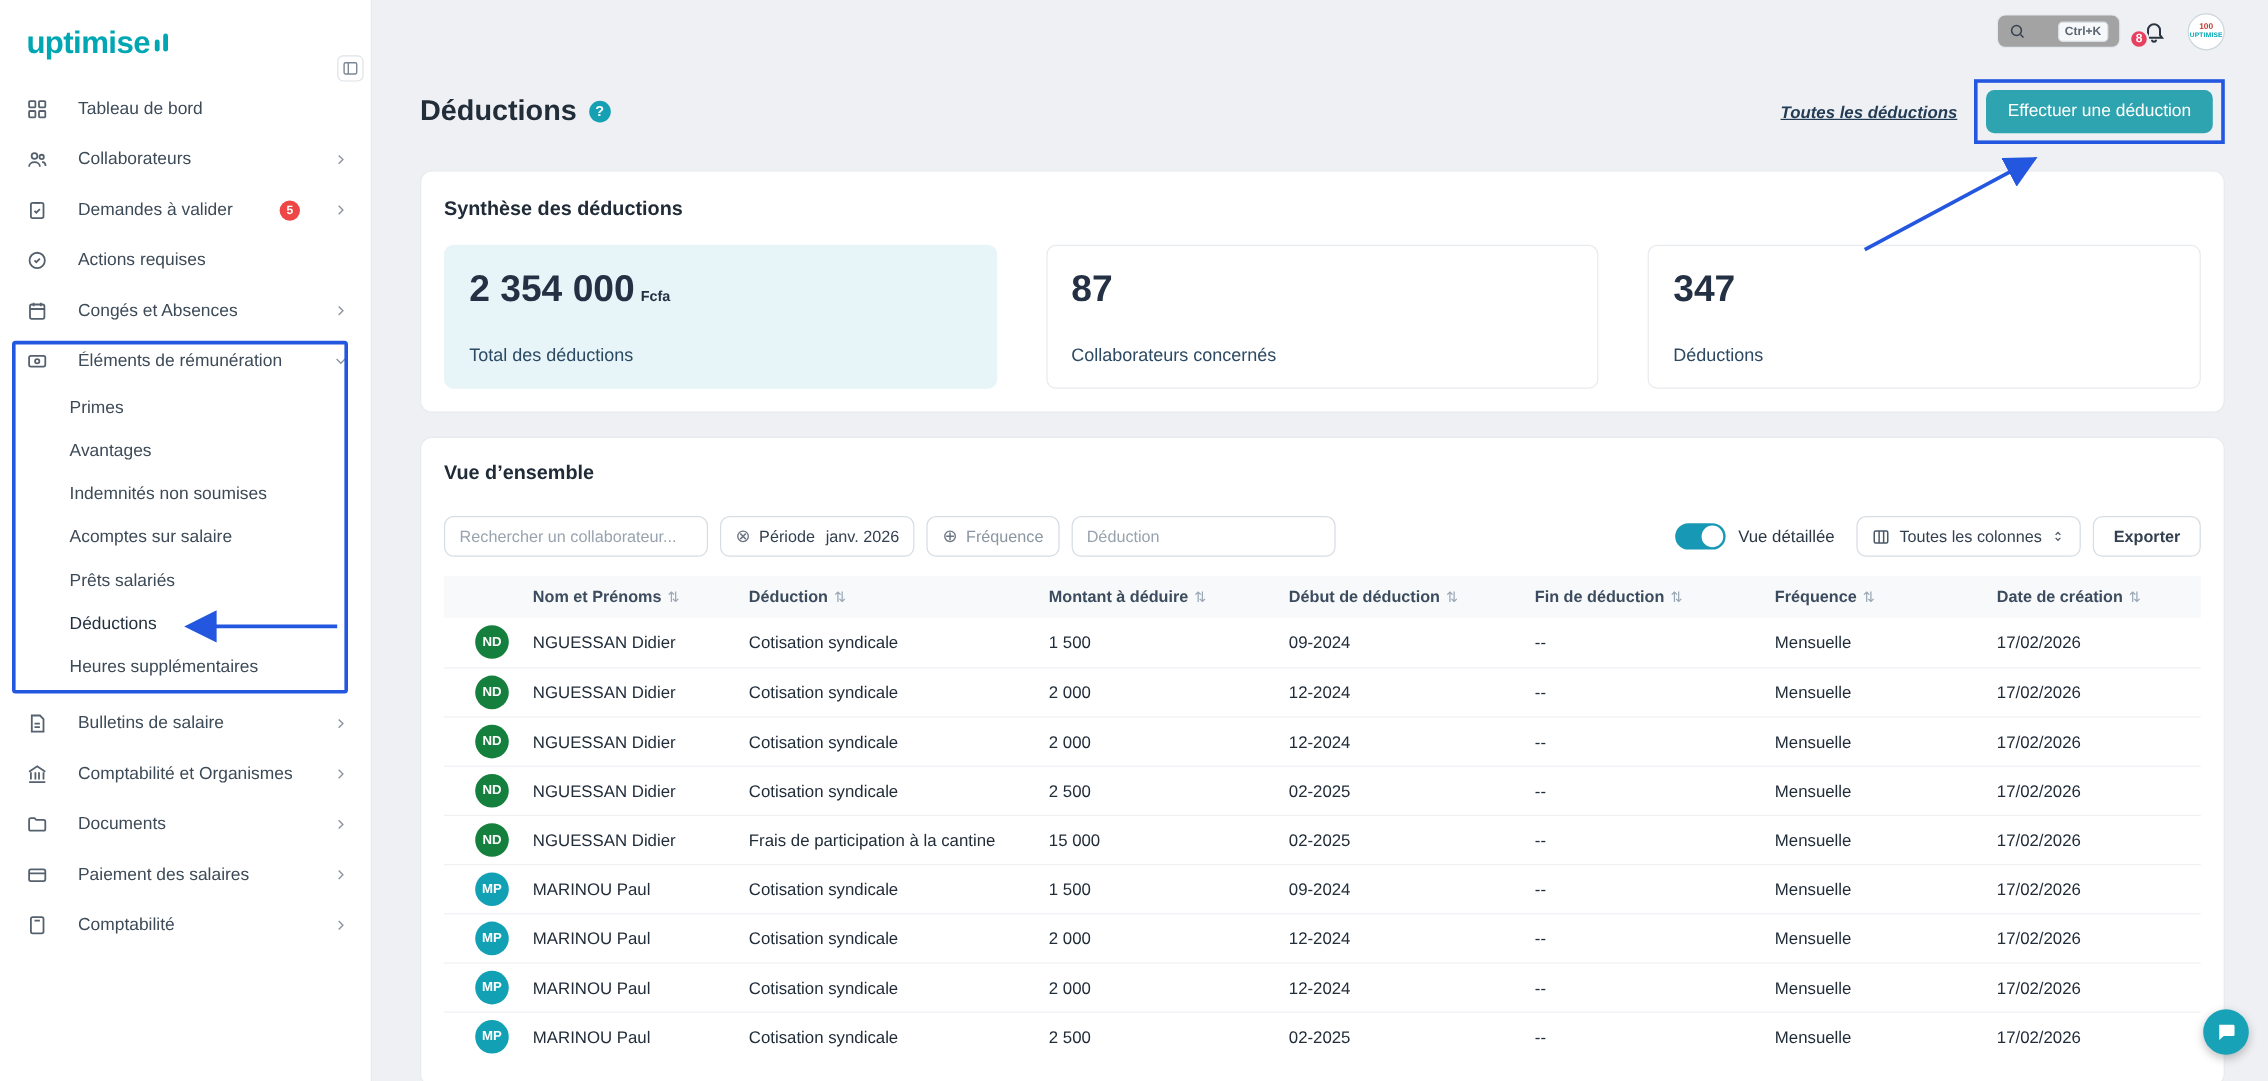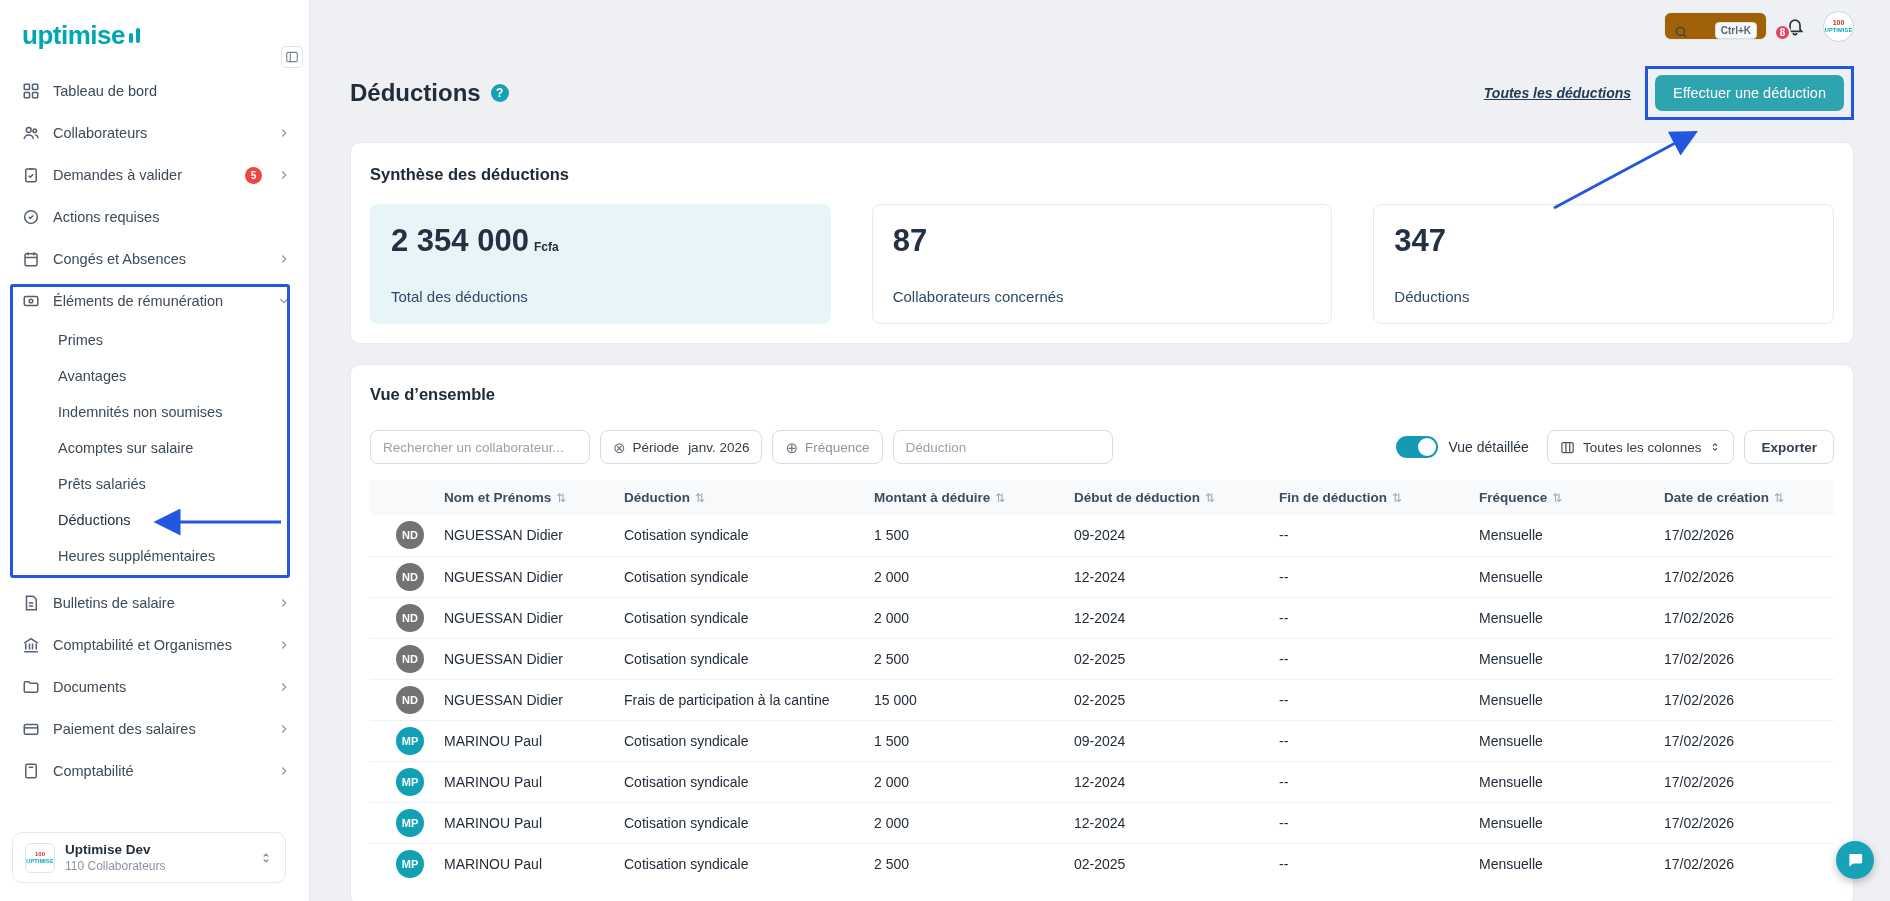--- a/index.html
+++ b/index.html
@@ -9,42 +9,42 @@
 
   
   .sidebar { width:310px; min-width:310px; background:#ffffff; border-right:1px solid #e8ebee; position:relative; display:flex; flex-direction:column; }
   .logo-row { padding:16px 22px 4px; height:58px; display:flex; align-items:center; }
   .logo-text { font-size:26px; font-weight:700; color:#00a7b3; letter-spacing:-0.5px; }
   .logo-mark { display:inline-flex; gap:3px; margin-left:4px; align-items:flex-end; }
   .logo-mark i { display:block; width:4px; background:#00a7b3; border-radius:2px; }
   .logo-mark i:first-child { height:10px; } .logo-mark i:last-child { height:15px; }
   .collapse-btn { position:absolute; top:46px; right:6px; width:22px; height:22px; border:1px solid #dde3e8; border-radius:5px; background:#fff; display:flex; align-items:center; justify-content:center; color:#7c8793; cursor:pointer; }
   nav { margin-top:12px; flex:1; }
-  .nav-item { height:42px; display:flex; align-items:center; padding:0 18px 0 22px; gap:13px; font-size:14.5px; color:#3d4a57; cursor:pointer; }
+  .nav-item { height:42px; display:flex; align-items:center; padding:0 18px 0 22px; gap:25px; font-size:14.5px; color:#3d4a57; cursor:pointer; }
   .nav-item.mt8 { margin-top:8px; }
   .nav-icon { width:18px; height:18px; color:#55616e; display:flex; align-items:center; justify-content:center; flex:none; }
   .nav-icon svg { width:18px; height:18px; }
   .nav-label { flex:1; white-space:nowrap; overflow:hidden; }
   .nav-chevron { color:#8a94a0; display:flex; } .nav-chevron svg { width:14px; height:14px; }
   .nav-badge { background:#ee4545; color:#fff; font-size:10px; font-weight:700; min-width:17px; height:17px; border-radius:9px; display:flex; align-items:center; justify-content:center; padding:0 4px; margin-right:2px; }
   .sub-item { height:36px; display:flex; align-items:center; padding-left:58px; font-size:14.5px; color:#3d4a57; cursor:pointer; }
   .sub-item.active { color:#22303f; font-weight:500; }
   .org-card { position:absolute; left:12px; right:23px; bottom:18px; border:1px solid #e5e8ec; border-radius:10px; background:#fff; padding:9px 12px; display:flex; align-items:center; gap:10px; cursor:pointer; }
   .org-logo { width:30px; height:30px; border-radius:6px; border:1px solid #dde4e9; display:flex; flex-direction:column; align-items:center; justify-content:center; flex:none; }
   .org-logo .l1 { font-size:6px; font-weight:700; color:#c0392b; line-height:7px; }
   .org-logo .l2 { font-size:5.5px; font-weight:700; color:#00a7b3; letter-spacing:.2px; line-height:7px; }
   .org-meta { flex:1; }
   .org-name { font-size:13.5px; font-weight:700; color:#232f3d; }
   .org-sub { font-size:12px; color:#8a94a0; margin-top:2px; }
   .org-caret { color:#8a94a0; display:flex; } .org-caret svg { width:14px; height:16px; }
 
   
   .main { flex:1; padding:0 36px 0 40px; position:relative; }
   .topbar { height:46px; display:flex; justify-content:flex-end; align-items:center; gap:18px; padding-top:6px; }
-  .search-pill { display:flex; align-items:flex-end; gap:27px; background:#a16207; border:1px solid #e2e8ee; border-radius:7px; height:28px; padding:0 9px; cursor:pointer; }
+  .search-pill { display:flex; align-items:center; gap:27px; background:#a3a3a3; border:1px solid #e2e8ee; border-radius:7px; height:28px; padding:0 9px; cursor:pointer; }
   .search-pill svg { width:14px; height:14px; }
   .kbd { border:1px solid #d8dfe6; background:#f6f8fa; border-radius:4px; font-size:10px; color:#5a6572; padding:2px 5px; font-weight:600; }
   .bell-wrap { position:relative; cursor:pointer; display:flex; }
   .bell-wrap svg { width:20px; height:20px; }
   .notif-badge { position:absolute; left:-11px; bottom:-5px; background:#e8415f; color:#fff; width:17px; height:17px; border-radius:50%; font-size:10px; font-weight:700; display:flex; align-items:center; justify-content:center; border:2px solid #eef0f3; }
   .user-avatar { width:31px; height:31px; border-radius:50%; background:#fff; border:1px solid #ccd6dd; display:flex; flex-direction:column; align-items:center; justify-content:center; cursor:pointer; }
   .user-avatar .num { color:#c0392b; font-size:7px; font-weight:700; line-height:8px; }
   .user-avatar .word { color:#00a7b3; font-size:5.5px; font-weight:700; line-height:7px; letter-spacing:.2px; }
 
   .page-header { display:flex; align-items:center; margin-top:20px; }
@@ -81,21 +81,21 @@
   .export-btn { font-weight:600; padding:0 16px; }
   .columns-btn svg { width:15px; height:15px; color:#4b5866; }
   .mini-caret { color:#8a94a0; display:flex; } .mini-caret svg { width:12px; height:14px; }
 
   table { width:100%; border-collapse:collapse; table-layout:fixed; margin-top:16px; }
   thead th { background:#f7f9fa; font-size:13.5px; font-weight:600; color:#3c4c5e; text-align:left; padding:10px 10px; white-space:nowrap; }
   .sort-glyph { color:#9aa7b4; font-size:12px; margin-left:5px; font-weight:400; }
   tbody td { font-size:14px; color:#222d3a; padding:0 10px; height:41px; border-top:1px solid #eef1f4; white-space:nowrap; overflow:hidden; }
   tbody tr:first-child td { border-top:none; }
   .row-avatar { width:28px; height:28px; border-radius:50%; color:#fff; font-size:11px; font-weight:700; display:flex; align-items:center; justify-content:center; margin-left:16px; }
-  .row-avatar.nd { background:#737373; }
+  .row-avatar.nd { background:#15803d; }
   .row-avatar.mp { background:#12a0b4; }
 
   
   .annot-rect-sidebar { position:absolute; left:10px; top:284px; width:280px; height:294px; border:3px solid #2457e0; border-radius:3px; pointer-events:none; z-index:60; }
   .annot-arrows { position:absolute; inset:0; width:1890px; height:901px; pointer-events:none; z-index:61; }
   .chat-fab { position:absolute; right:16px; bottom:22px; width:38px; height:38px; border-radius:50%; background:#17a2b8; border:none; display:flex; align-items:center; justify-content:center; box-shadow:0 3px 8px rgba(0,0,0,.25); cursor:pointer; z-index:55; }
   .chat-fab svg { width:18px; height:18px; }
 </style>
 </head>
 <body>
@@ -290,36 +290,20 @@
           </span>
         <span class="nav-label">Comptabilité</span>
         <span class="nav-chevron">
             <svg viewBox="0 0 24 24" fill="none" stroke="currentColor" stroke-width="2">
               <path d="M9 6l6 6-6 6"></path>
             </svg>
           </span>
       </div>
     </nav>
 
-    <div class="org-card">
-      <span class="org-logo">
-          <span class="l1">100</span>
-          <span class="l2">UPTIMISE</span>
-        </span>
-      <span class="org-meta">
-        <div class="org-name">Uptimise Dev</div>
-        <div class="org-sub">110 Collaborateurs</div>
-      </span>
-      <span class="org-caret">
-          <svg viewBox="0 0 24 24" fill="none" stroke="currentColor" stroke-width="2.2">
-            <path d="M8 9.5l4-4 4 4"></path>
-            <path d="M8 14.5l4 4 4-4"></path>
-          </svg>
-        </span>
-    </div>
   </aside>
 
   <main class="main">
 
     <div class="topbar">
       <div class="search-pill">
         <span style="display:flex;color:#374151;">
             <svg viewBox="0 0 24 24" fill="none" stroke="currentColor" stroke-width="2.2">
               <circle cx="11" cy="11" r="7"></circle>
               <path d="M21 21l-4.3-4.3"></path>

